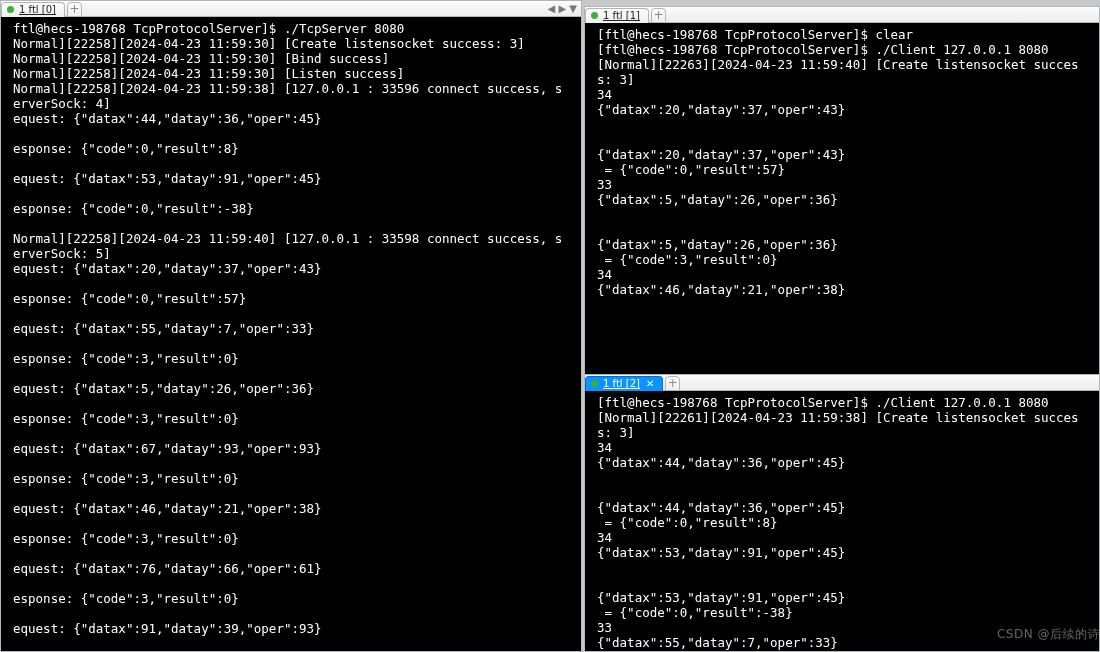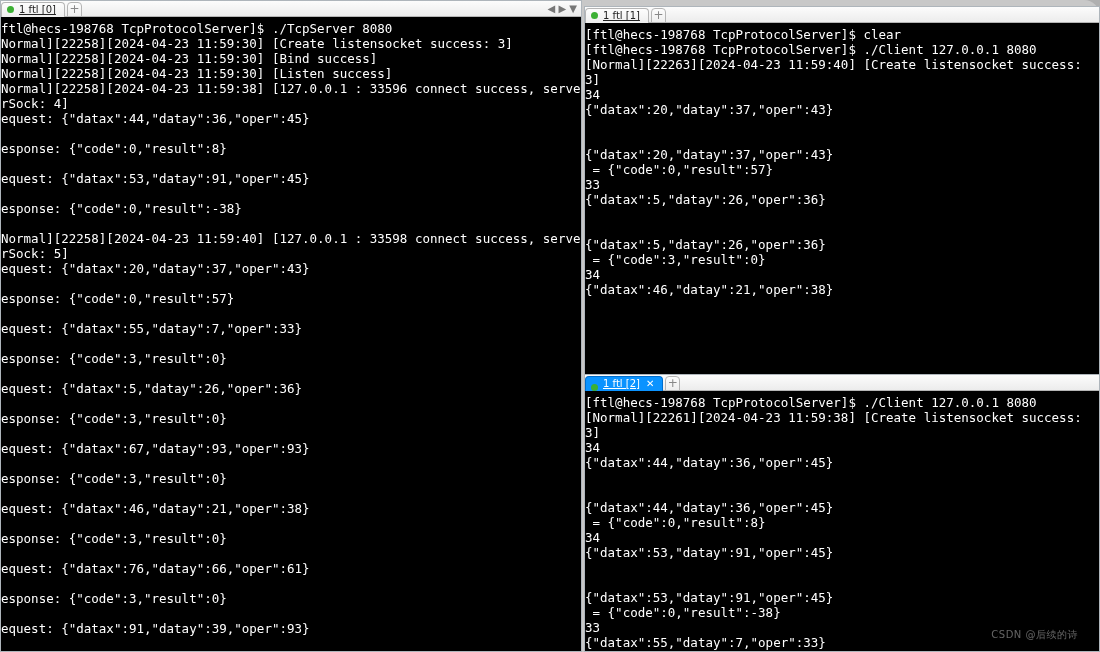--- a/index.html
+++ b/index.html
@@ -9,21 +9,20 @@
     font-size: 12.5px;
     line-height: 15px;
     background: #b0b0b0;
     overflow: hidden;
   }
   .workspace {
     width: 1100px;
     height: 652px;
     position: relative;
     background: #c8c8c8;
-    border-radius: 16px;
   }
   .pane {
     position: absolute;
     display: flex;
     flex-direction: column;
     background: #000;
     border: 1px solid #aeb5bb;
   }
   .pane-left   { left: 0;   top: 0;   width: 582px; height: 652px; }
   .pane-right  { left: 584px; top: 6px; width: 516px; height: 372px; }
@@ -51,21 +50,20 @@
     border-bottom: none;
     border-top-left-radius: 4px;
     border-top-right-radius: 4px;
     background: linear-gradient(to bottom,#fdfdfd,#eeeeee);
     margin-right: 2px;
   }
   .tab.active {
     background: #0b93ff;
     color: #fff;
     border-color: #006dcc;
-    align-items: flex-end;
   }
   .dot {
     width: 7px; height: 7px; border-radius: 50%;
     background: #3cb034;
     margin-right: 5px;
   }
   .tab-label { text-decoration: underline; }
   .addtab {
     width: 15px; height: 15px;
     display: flex; align-items:center; justify-content:center;
@@ -84,33 +82,33 @@
     font-size: 10px;
   }
   .closex {
     font-size:10px;
     margin-left:6px;
   }
   .term {
     flex: 1;
     background: #000;
     color: #fff;
-    padding: 4px 0;
+    padding: 4px 12px;
     overflow: hidden;
     white-space: pre-wrap;
     word-break: break-all;
   }
   .term .line { display:block; min-height:15px; }
   .watermark {
     position: absolute;
-    right: 22px;
+    right: 0;
     bottom: 10px;
     color: rgba(200,200,200,0.5);
     font-family: "Segoe UI", "DejaVu Sans", sans-serif;
-    font-size: 10px;
+    font-size: 12px;
     pointer-events: none;
     letter-spacing: 0.5px;
   }
 </style>
 </head>
 <body>
 
 <div class="workspace">
 
   <div class="pane pane-left">

